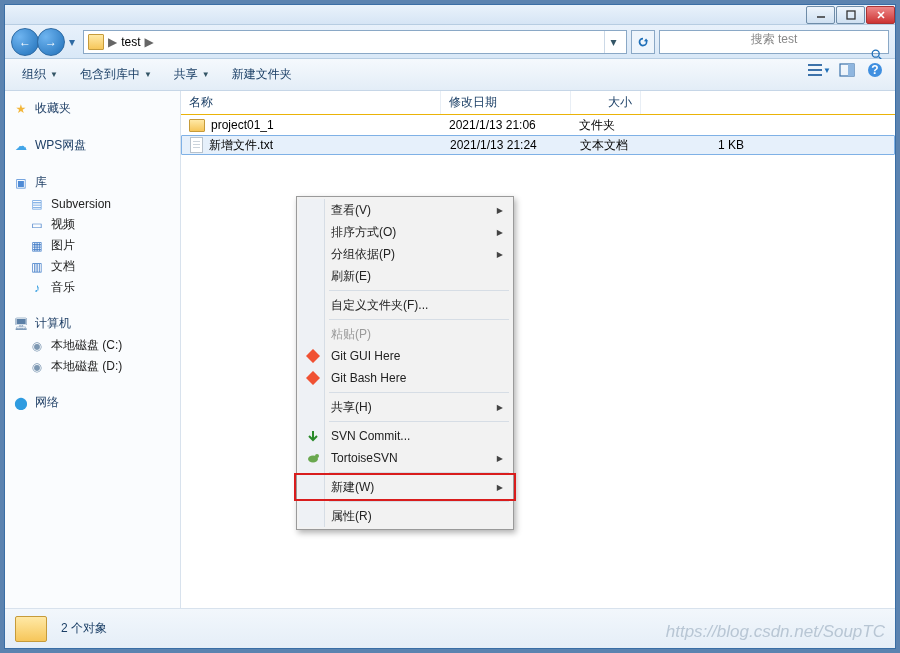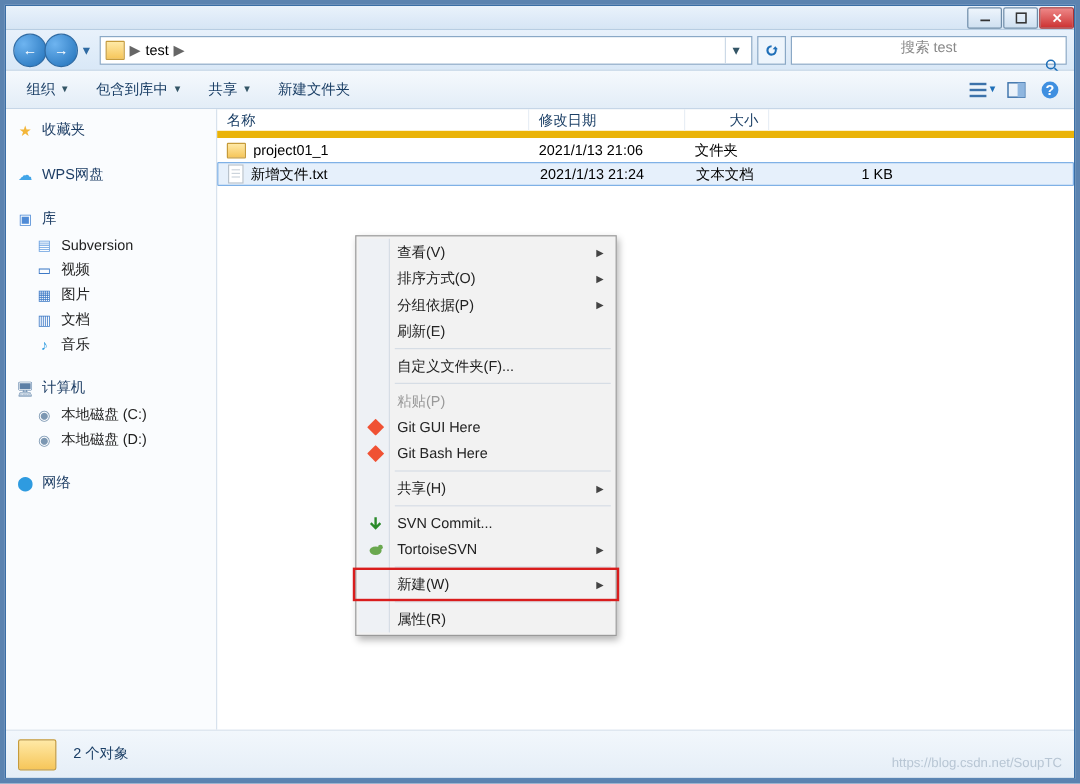--- a/index.html
+++ b/index.html
@@ -21,21 +21,21 @@
   .navdrop { width: 14px; display:flex; align-items:center; justify-content:center; color:#2e6aa3;}
   .breadcrumb { flex: 1; height: 24px; background: #fff; border: 1px solid #8aa8c6; display: flex; align-items: center; padding: 0 4px; gap: 2px; }
   .bc-icon { width: 16px; height: 16px; background: linear-gradient(#ffe9a6,#f6c65a); border:1px solid #c69b3a; border-radius:1px; }
   .bc-sep { color:#666; padding:0 2px;}
   .bc-dbtn { width:18px; height:22px; border-left:1px solid #ccd9e7; display:flex; align-items:center; justify-content:center; color:#356; }
   .refreshbtn { width:24px; height:24px; border:1px solid #8aa8c6; background:#eef5fc; display:flex; align-items:center; justify-content:center; color:#1f6fb8;}
   .searchbox { width:230px; height:24px; border:1px solid #8aa8c6; background:#fff; display:flex; align-items:center; padding:0 4px; color:#888;flex-direction:column; }
   .searchbox .mag { margin-left:auto; color:#1f6fb8; }
 
   
-  .toolbar { height: 32px; background: linear-gradient(#f5f9fd,#e3edf7); border-bottom:1px solid #c6d6e7; display:flex; align-items:center; padding:0 8px; gap:4px; }
+  .toolbar { height: 32px; background: linear-gradient(#f5f9fd,#e3edf7); border-bottom:1px solid #c6d6e7; display:flex; padding:0 8px; gap:4px; }
   .tbtn { padding: 3px 8px; border:1px solid transparent; border-radius:2px; display:flex; align-items:center; gap:4px; color:#1b3f66; cursor:default; }
   .tbtn .drop { font-size:8px; color:#356;}
   .tspacer { flex:1; }
   .ticon { width:24px; height:22px; display:flex; align-items:center; justify-content:center; color:#1f6fb8; }
   .ticon svg { width:16px; height:16px; }
 
   
   .body { flex:1; display:flex; min-height:0; }
   .sidebar { width:176px; background:#fafcfe; border-right:1px solid #d8e2ed; padding:6px 2px; overflow:hidden; }
   .sb-group { margin-bottom:14px; }
@@ -50,40 +50,40 @@
   .ic-vid { color:#3d79c6;}
   .ic-img { color:#3d79c6;}
   .ic-doc { color:#3d79c6;}
   .ic-mus { color:#2e9be0;}
   .ic-comp { color:#5b7fa6;}
   .ic-drive { color:#7c97b2;}
   .ic-net { color:#2e9be0;}
 
   
   .content { flex:1; display:flex; flex-direction:column; min-width:0; }
-  .colhead { height:24px; display:flex; align-items:center; border-bottom:6px solid #eab308; color:#1b3f66; }
+  .colhead { height:24px; display:flex; align-items:center; border-bottom:1px solid #eab308; color:#1b3f66; }
   .colhead > div { padding:0 8px; border-right:1px solid #e8eef5; height:100%; display:flex; align-items:center; }
   .c-name { width:260px;}
   .c-date { width:130px;}
   .c-type { width:110px;}
   .c-size { width:70px; text-align:right; justify-content:flex-end;}
   .rows { flex:1; position:relative; }
   .row { height:20px; display:flex; align-items:center; }
   .row > div { padding:0 8px; }
   .row.sel { background:#e6f0fb; border:1px solid #7fb1e6; border-radius:1px; }
   .row .c-name { display:flex; align-items:center; gap:6px;}
   .folder-glyph { width:16px; height:13px; background:linear-gradient(#ffe9a6,#f6c65a); border:1px solid #c69b3a; border-radius:1px;}
   .txt-glyph { width:13px; height:16px; background:#fff; border:1px solid #b8c2cc; position:relative;}
   .txt-glyph::before { content:""; position:absolute; left:2px; right:2px; top:3px; height:1px; background:#ccd4dc; box-shadow:0 3px #ccd4dc,0 6px #ccd4dc;}
 
   
   .status { height:40px; border-top:1px solid #d8e2ed; background:linear-gradient(#f2f7fc,#e5eef7); display:flex; align-items:center; padding:0 10px; gap:14px; color:#1b3f66;}
   .status .big-folder { width:32px; height:26px; background:linear-gradient(#ffe9a6,#f6c65a); border:1px solid #c69b3a; border-radius:2px;}
 
-  .watermark { position:absolute; right:10px; bottom:6px; color:#b8c6d4; font-size:11px; pointer-events:none;}
+  .watermark { position:absolute; right:10px; bottom:6px; color:#b8c6d4; font-size:17px; font-style:italic; pointer-events:none;}
 
   
   .ctx { position:absolute; left:296px; top:196px; width:218px; background:#f2f2f2; border:1px solid #9a9a9a; box-shadow:2px 3px 6px rgba(0,0,0,.3); padding:2px;text-align:right; }
   .ctx .iconcol { position:absolute; left:2px; top:2px; bottom:2px; width:26px; background:#eef1f5; border-right:1px solid #d6dde5;}
   .ctx-item { position:relative; height:22px; display:flex; align-items:center; padding-left:32px; padding-right:8px; color:#222; cursor:default;}
   .ctx-item.disabled { color:#9a9a9a; }
   .ctx-item.hassub::after { content:"▶"; font-size:8px; color:#444; position:absolute; right:8px;}
   .ctx-item .sc { position:absolute; right:20px; color:#444;}
   .ctx-sep { height:1px; margin:3px 2px 3px 30px; background:#d6dde5;}
   .ctx-ic { position:absolute; left:5px; width:18px; height:18px; display:flex; align-items:center; justify-content:center;}

